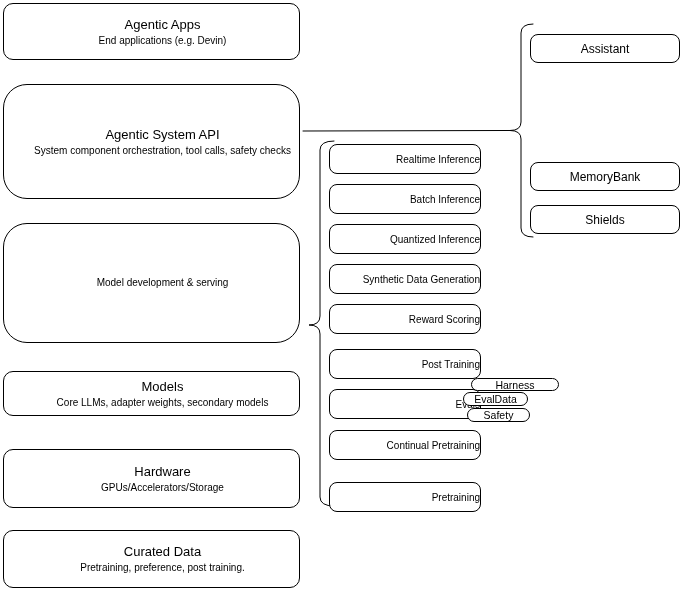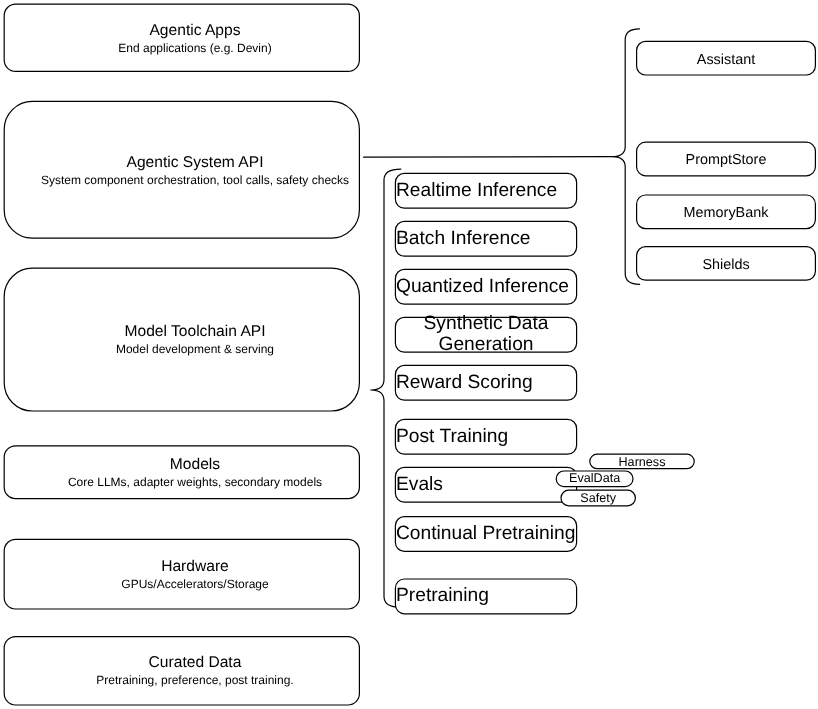--- a/index.html
+++ b/index.html
@@ -59,22 +59,22 @@
     position: absolute;
     left: 329px;
     width: 152px;
     height: 30px;
     box-sizing: border-box;
     border: 1px solid #000000;
     border-radius: 8px;
     background: #ffffff;
     display: flex;
     align-items: center;
-    justify-content: flex-start;
-    font-size: 16px;
+    justify-content: flex-end;
+    font-size: 10px;
     z-index: 2;
     text-align: center;
   }
   .rbox {
     position: absolute;
     left: 530px;
     width: 150px;
     height: 29px;
     box-sizing: border-box;
     border: 1px solid #000000;
@@ -116,21 +116,20 @@
     <div class="ltitle">Agentic Apps</div>
     <div class="lsub">End applications (e.g. Devin)</div>
   </div>
 
   <div class="lbox" style="top:84px; height:115px; border-radius:24px;">
     <div class="ltitle">Agentic System API</div>
     <div class="lsub">System component orchestration, tool calls, safety checks</div>
   </div>
 
   <div class="lbox" style="top:223px; height:120px; border-radius:24px;">
-    <div class="ltitle">Model Toolchain API</div>
     <div class="lsub">Model development &amp; serving</div>
   </div>
 
   <div class="lbox" style="top:371px; height:45px; border-radius:10px;">
     <div class="ltitle">Models</div>
     <div class="lsub">Core LLMs, adapter weights, secondary models</div>
   </div>
 
   <div class="lbox" style="top:449px; height:59px; border-radius:10px;">
     <div class="ltitle">Hardware</div>
@@ -163,36 +162,33 @@
   <div class="mbox" style="top:389px;">
     <span>Evals</span>
   </div>
   <div class="mbox" style="top:430px;">
     <span>Continual Pretraining</span>
   </div>
   <div class="mbox" style="top:482px;">
     <span>Pretraining</span>
   </div>
 
-  <div class="pill" style="left:491px; top:378px; width:88px; height:13px;">
+  <div class="pill" style="left:471px; top:378px; width:88px; height:13px;">
     <span>Harness</span>
   </div>
   <div class="pill" style="left:463px; top:392px; width:65px; height:14px;">
     <span>EvalData</span>
   </div>
   <div class="pill" style="left:467px; top:408px; width:63px; height:14px;">
     <span>Safety</span>
   </div>
 
   <div class="rbox" style="top:34px;">
     <span>Assistant</span>
   </div>
-  <div class="rbox" style="top:118px;">
-    <span>PromptStore</span>
-  </div>
   <div class="rbox" style="top:162px;">
     <span>MemoryBank</span>
   </div>
   <div class="rbox" style="top:205px;">
     <span>Shields</span>
   </div>
 
 </div>
 
 </body></html>

